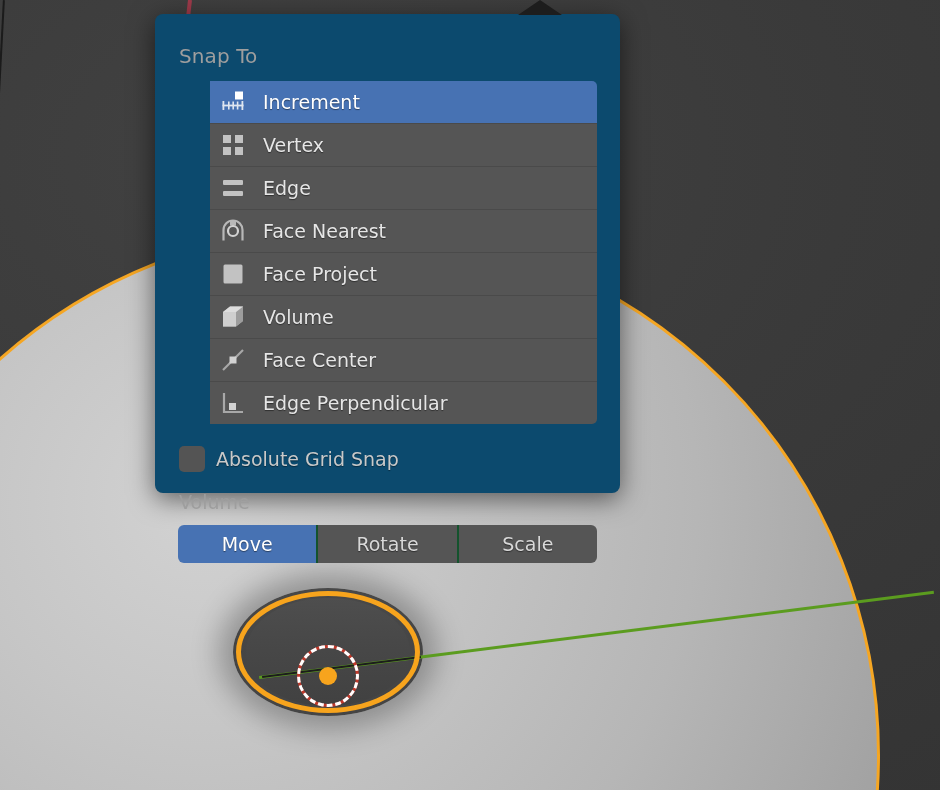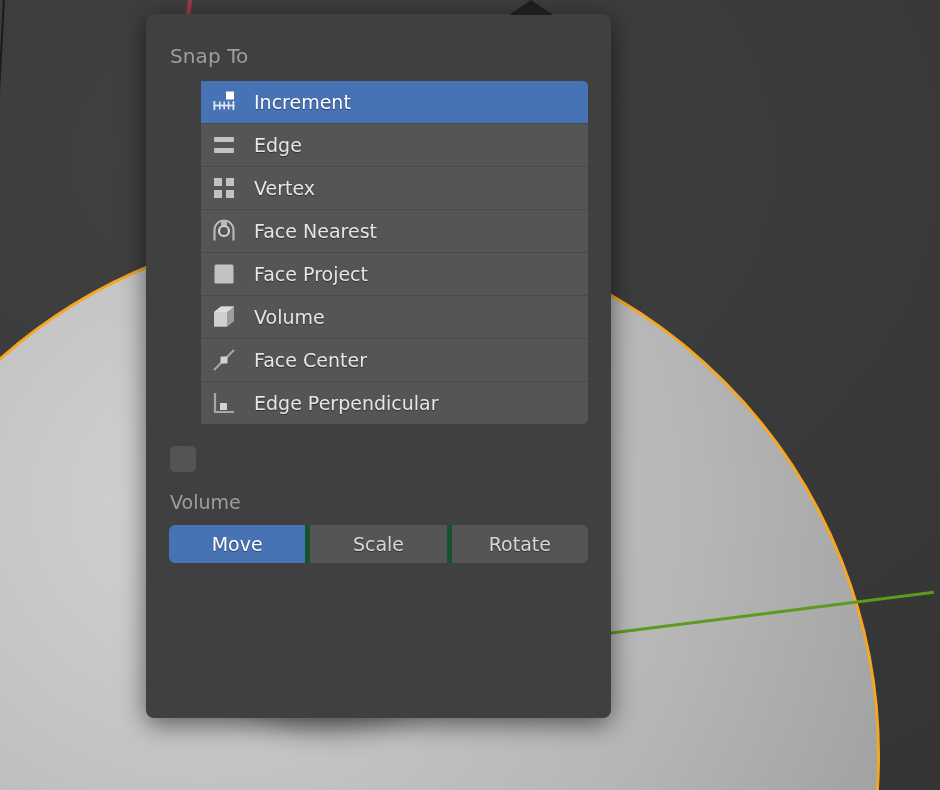--- a/index.html
+++ b/index.html
@@ -147,25 +147,25 @@
     top: 667px;
     width: 18px;
     height: 18px;
     border-radius: 50%;
     background: #f7a41d;
   }
 
   
   #snap-panel {
     position: absolute;
-    left: 146px;
+    left: 155px;
     top: 14px;
     width: 465px;
-    height: 704px;
-    background: #404040;
+    height: 479px;
+    background: #0c4a6e;
     border-radius: 8px;
     box-shadow: 0 6px 26px rgba(0,0,0,0.55);
     box-sizing: border-box;
   }
   #panel-arrow {
     position: absolute;
     left: 363px;
     top: -14px;
     width: 0; height: 0;
     border-left: 22px solid transparent;
@@ -248,21 +248,21 @@
   }
   .affect-btn {
     flex: 1;
     height: 38px;
     background: #555555;
     color: #d8d8d8;
     font-size: 19px;
     display: flex;
     align-items: center;
     justify-content: center;
-    border-right: 5px solid #14532d;
+    border-right: 2px solid #14532d;
     cursor: pointer;
     text-shadow: 0 1px 1px rgba(0,0,0,.45);
   }
   .affect-btn:last-child { border-right: none; }
   .affect-btn.active {
     background: #4772b3;
     color: #ffffff;
   }
 </style>
 </head>
@@ -309,42 +309,42 @@
           <rect x="12.4" y="12.5" width="1.6" height="8" fill="#dfe6f0"></rect>
           <rect x="16.8" y="12.5" width="1.6" height="8" fill="#dfe6f0"></rect>
         </svg>
       </span>
       <span class="snap-label">Increment</span>
     </div>
 
     <div class="snap-row">
       <span class="snap-icon">
         <svg width="26" height="26" viewBox="0 0 26 26">
-          <rect x="3" y="5" width="20" height="5" rx="1" fill="#c2c2c2"></rect>
-          <rect x="3" y="16" width="20" height="5" rx="1" fill="#c2c2c2"></rect>
-        </svg>
-      </span>
-      <span class="snap-label">Edge</span>
-    </div>
-
-    <div class="snap-row">
-      <span class="snap-icon">
-        <svg width="26" height="26" viewBox="0 0 26 26">
           <rect x="3" y="3" width="8" height="8" fill="#c2c2c2"></rect>
           <rect x="15" y="3" width="8" height="8" fill="#c2c2c2"></rect>
           <rect x="3" y="15" width="8" height="8" fill="#c2c2c2"></rect>
           <rect x="15" y="15" width="8" height="8" fill="#c2c2c2"></rect>
         </svg>
       </span>
       <span class="snap-label">Vertex</span>
     </div>
 
     <div class="snap-row">
       <span class="snap-icon">
         <svg width="26" height="26" viewBox="0 0 26 26">
+          <rect x="3" y="5" width="20" height="5" rx="1" fill="#c2c2c2"></rect>
+          <rect x="3" y="16" width="20" height="5" rx="1" fill="#c2c2c2"></rect>
+        </svg>
+      </span>
+      <span class="snap-label">Edge</span>
+    </div>
+
+    <div class="snap-row">
+      <span class="snap-icon">
+        <svg width="26" height="26" viewBox="0 0 26 26">
           <path d="M3.5 22.5 L3.5 12 A9.5 9.5 0 0 1 22.5 12 L22.5 22.5" fill="none" stroke="#b8b8b8" stroke-width="2.2"></path>
           <rect x="10" y="2.5" width="6" height="5" fill="#b8b8b8"></rect>
           <circle cx="13" cy="13" r="5" fill="none" stroke="#d2d2d2" stroke-width="2.2"></circle>
         </svg>
       </span>
       <span class="snap-label">Face Nearest</span>
     </div>
 
     <div class="snap-row">
       <span class="snap-icon">
@@ -384,22 +384,23 @@
           <rect x="9" y="13" width="7" height="7" fill="#d2d2d2"></rect>
         </svg>
       </span>
       <span class="snap-label">Edge Perpendicular</span>
     </div>
 
   </div>
 
   <div class="checkbox-row">
     <span class="checkbox-box"></span>
+    <span class="checkbox-label">Absolute Grid Snap</span>
   </div>
 
   <div class="affect-heading">Volume</div>
 
   <div class="affect-group">
     <div class="affect-btn active">Move</div>
+    <div class="affect-btn">Rotate</div>
     <div class="affect-btn">Scale</div>
-    <div class="affect-btn">Rotate</div>
   </div>
 </div>
 
 </body></html>

